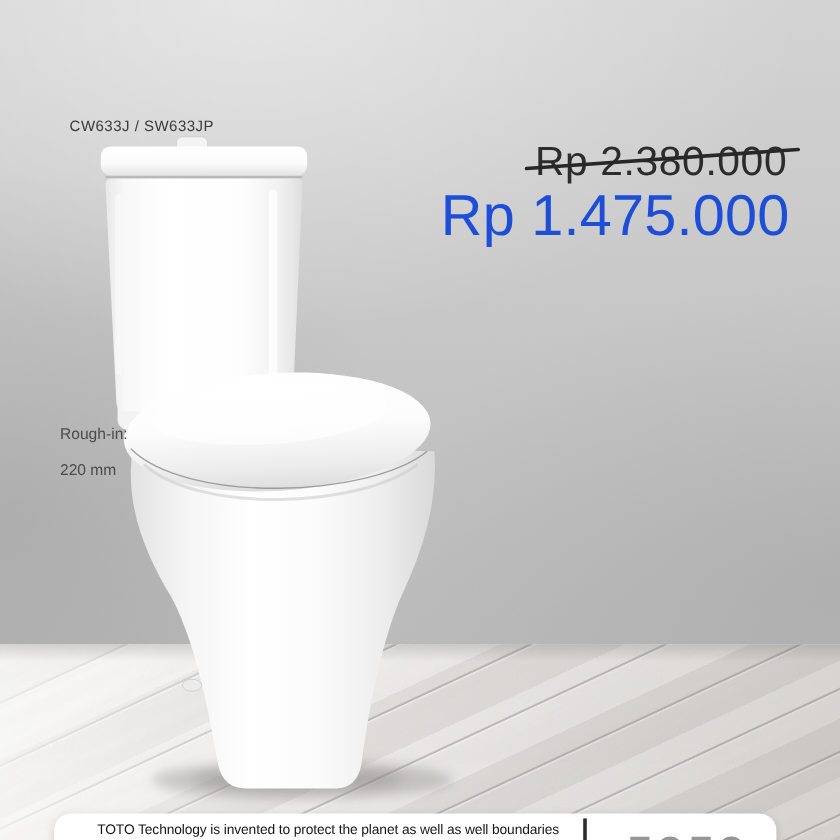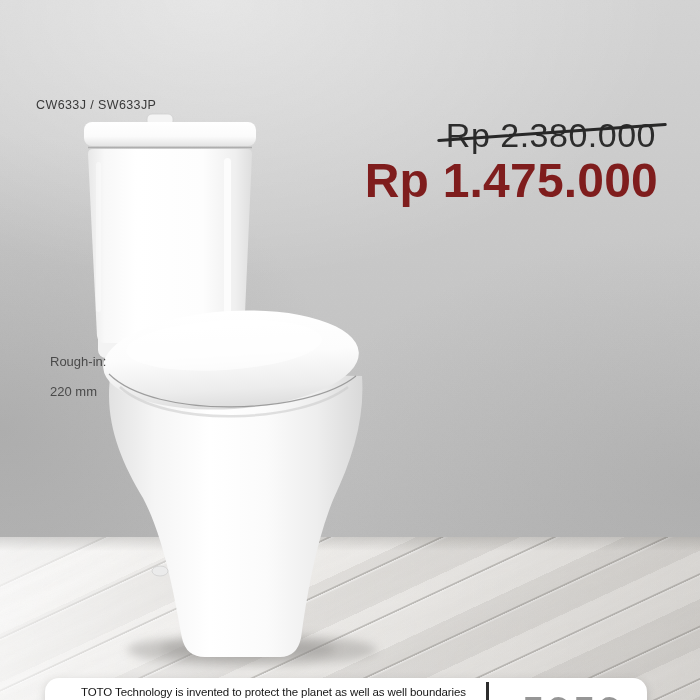--- a/index.html
+++ b/index.html
@@ -27,32 +27,32 @@
       repeating-linear-gradient(155deg, rgba(203,200,196,.35) 0 44px, rgba(246,244,241,.38) 44px 88px),
       linear-gradient(#eae8e5, #e2e0dd);
   }
   .floor::before{
     content:"";position:absolute;left:0;top:0;width:100%;height:14px;
     background:linear-gradient(to bottom, rgba(96,94,91,.22), rgba(96,94,91,0));
   }
   svg.scene{position:absolute;left:0;top:0;pointer-events:none;}
   
   .product-code{
-    position:absolute;left:36px;top:98px;font-size:12.5px;letter-spacing:.4px;
+    position:absolute;left:58px;top:98px;font-size:12.5px;letter-spacing:.4px;
     color:#3a3a3a;white-space:nowrap;
   }
   .price-old{position:absolute;top:116px;right:44px;white-space:nowrap;}
   .price-old-text{font-size:34px;letter-spacing:.5px;color:#2c2c2c;}
   .strike{
     position:absolute;left:-9px;right:-11px;top:15px;height:3.4px;border-radius:2px;
     background:#282828;transform:rotate(-4deg);
   }
   .price-new{
-    position:absolute;top:153px;right:42px;font-size:48px;font-weight:700;
-    letter-spacing:.2px;color:#7f1d1d;white-space:nowrap;
+    position:absolute;top:153px;right:42px;font-size:48px;font-weight:400;
+    letter-spacing:.2px;color:#1d4ed8;white-space:nowrap;
   }
   .promo-note{
     position:absolute;top:209px;right:43px;font-size:14px;font-style:italic;
     font-weight:700;color:#2e6562;white-space:nowrap;
   }
   .rough-in{
     position:absolute;left:50px;top:341px;font-size:13px;line-height:18px;color:#4a4a4a;
   }
   .rough-in span{display:block;margin-top:12px;}
   

